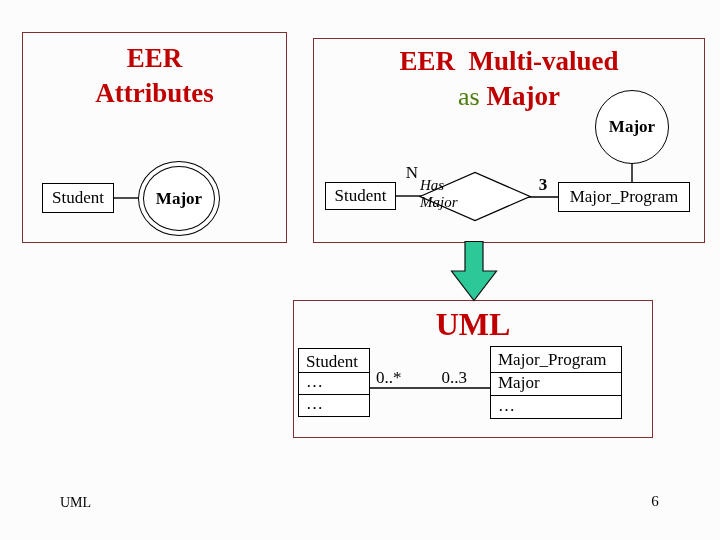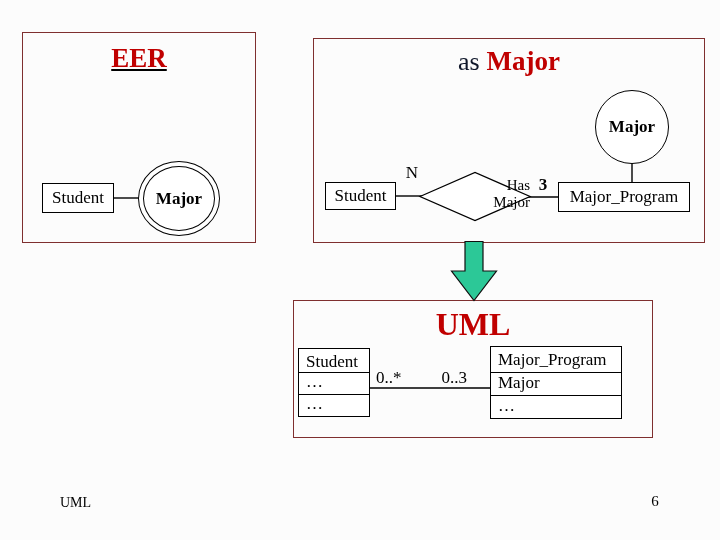--- a/index.html
+++ b/index.html
@@ -14,36 +14,36 @@
     color: #000;
     overflow: hidden;
   }
 
   
   .panel   { position: absolute; z-index: 1; border: 1.5px solid var(--color-panel-border, #7f2f2f); }
   #connector-layer { position: absolute; left: 0; top: 0; z-index: 2; }
   .node, .floating-label { position: absolute; z-index: 3; }
 
   
-  #left-panel  { left: 22px;  top: 32px;  width: 234px; height: 211px; text-decoration: underline; }
+  #left-panel  { left: 22px;  top: 32px;  width: 265px; height: 211px; }
   #right-panel { left: 313px; top: 38px;  width: 392px; height: 205px; }
   #uml-panel   { left: 293px; top: 300px; width: 360px; height: 138px; }
 
   
   .panel-title {
     text-align: center;
     font-weight: bold;
     color: var(--color-title-red, #c00000);
     font-size: 27px;
     line-height: 35px;
   }
   #left-panel .panel-title { padding-top: 8px; }
   #right-panel .panel-title { padding-top: 5px; }
   .pre { white-space: pre; }
-  .title-as { color: #0f172a; font-weight: normal; font-size: 26px; }
+  .title-as { color: #4d7c0f; font-weight: normal; font-size: 26px; }
   #uml-title {
     text-align: center;
     font-weight: bold;
     color: var(--color-title-red, #c00000);
     font-size: 32px;
     line-height: 36px;
     padding-top: 5px;
   }
 
   
@@ -69,21 +69,21 @@
   .attr-label { font-weight: bold; font-size: 17px; }
 
   #student-left  { left: 42px;  top: 183px; width: 72px; height: 30px; }
   #major-double  { left: 138px; top: 161px; width: 82px; height: 75px; }
   #student-right { left: 325px; top: 182px; width: 71px; height: 28px; }
   #mp-rect       { left: 558px; top: 182px; width: 132px; height: 30px; }
   #major-right   { left: 595px; top: 90px;  width: 74px; height: 74px; }
 
   #diamond-label {
     left: 420px; top: 177px; width: 110px;
-    text-align: right; font-size: 15px; line-height: 17px;
+    text-align: left; font-size: 15px; line-height: 17px; font-style: italic;
   }
   #n-label     { left: 400px; top: 163px; width: 24px; text-align: center; font-size: 17px; }
   #three-label { left: 531px; top: 175px; width: 24px; text-align: center; font-size: 17px; font-weight: bold; }
 
   
   .uml-class { background: #fff; border: 1.4px solid #000; font-size: 17px; }
   .uml-class-name { padding: 1px 4px 0 7px; white-space: nowrap; }
   .uml-class-attr { border-top: 1.3px solid #000; padding: 0 4px 0 7px; white-space: nowrap; }
 
   #student-class { left: 298px; top: 348px; width: 72px; }
@@ -103,25 +103,27 @@
   #page-number  { left: 644px; top: 493px; width: 22px; text-align: center; font-size: 15px; }
 </style>
 </head>
 <body>
 
 <div id="slide">
 
   <div id="left-panel" class="panel">
     <div class="panel-title">
       <div>EER</div>
+      <div>Attributes</div>
     </div>
   </div>
 
   <div id="right-panel" class="panel">
     <div class="panel-title">
+      <div class="pre">EER  Multi-valued</div>
       <div><span class="title-as">as</span> <span>Major</span></div>
     </div>
   </div>
 
   <div id="uml-panel" class="panel">
     <div id="uml-title">UML</div>
   </div>
 
   <svg id="connector-layer" width="720" height="540">
 

